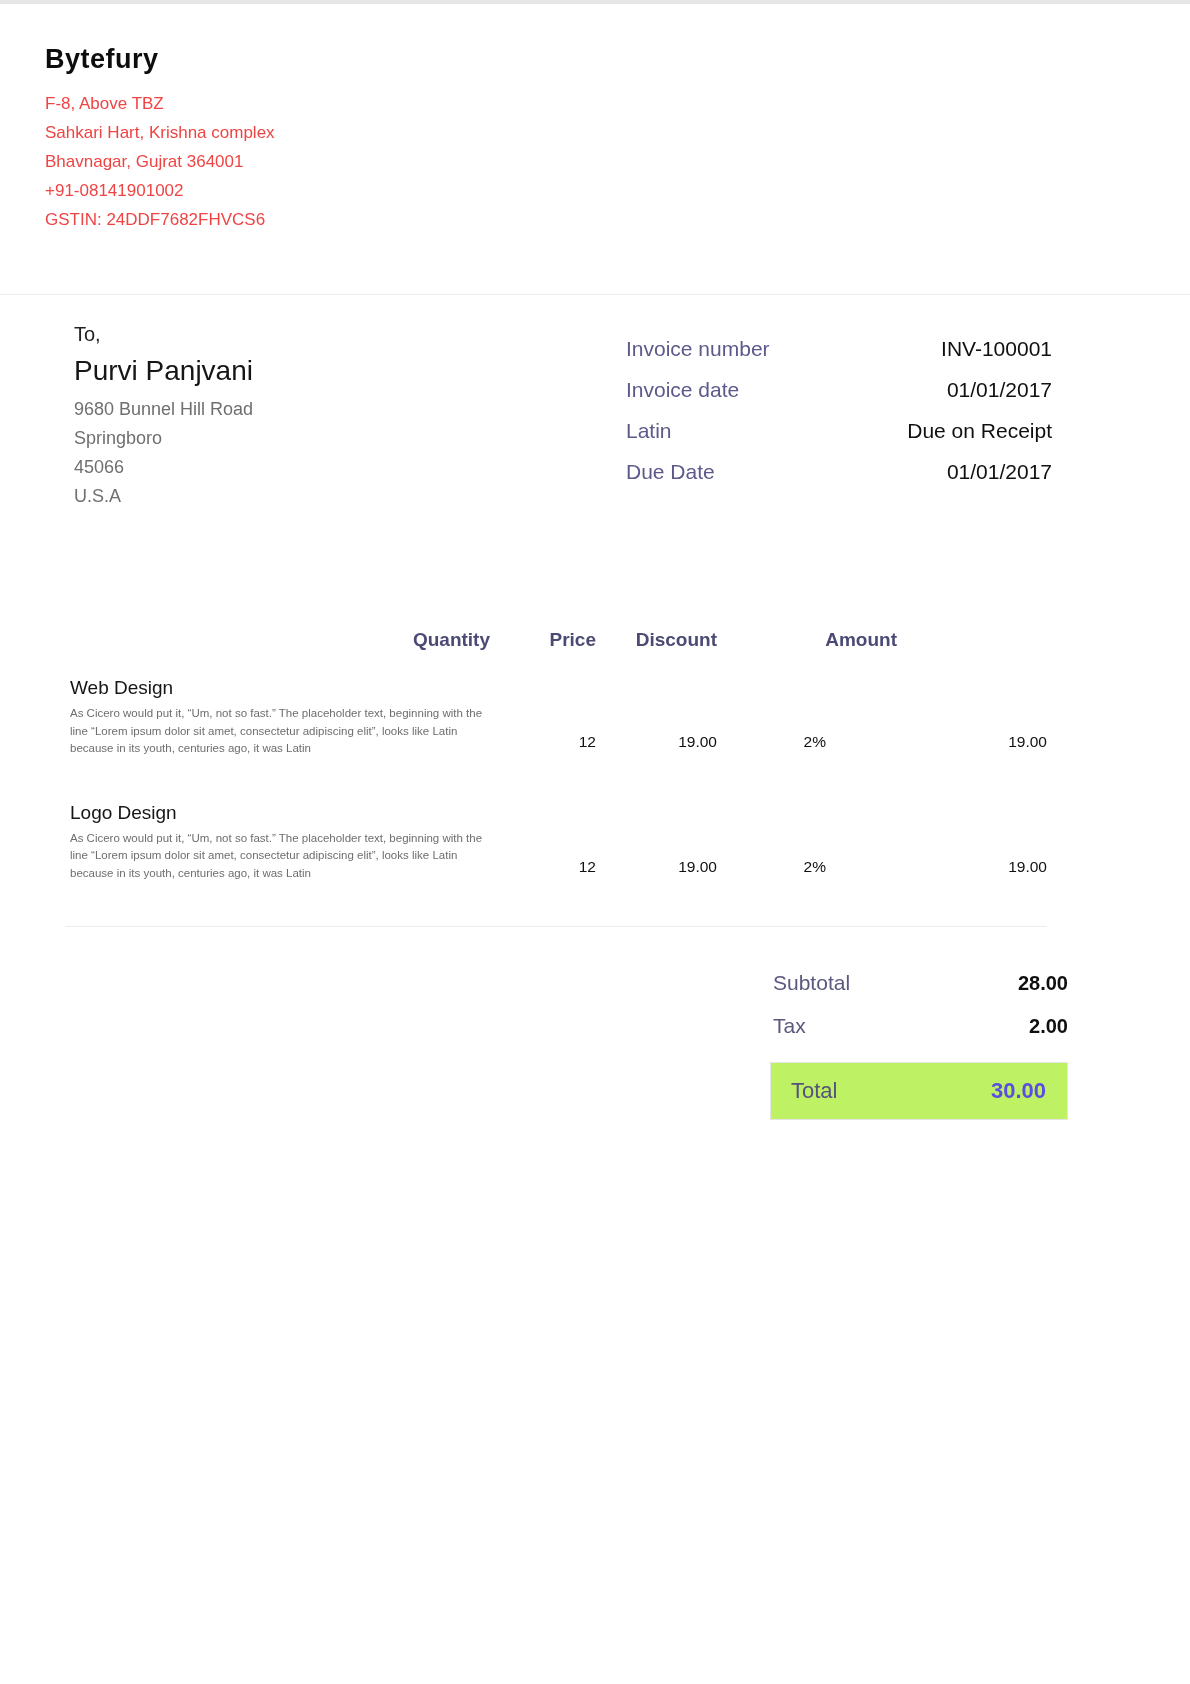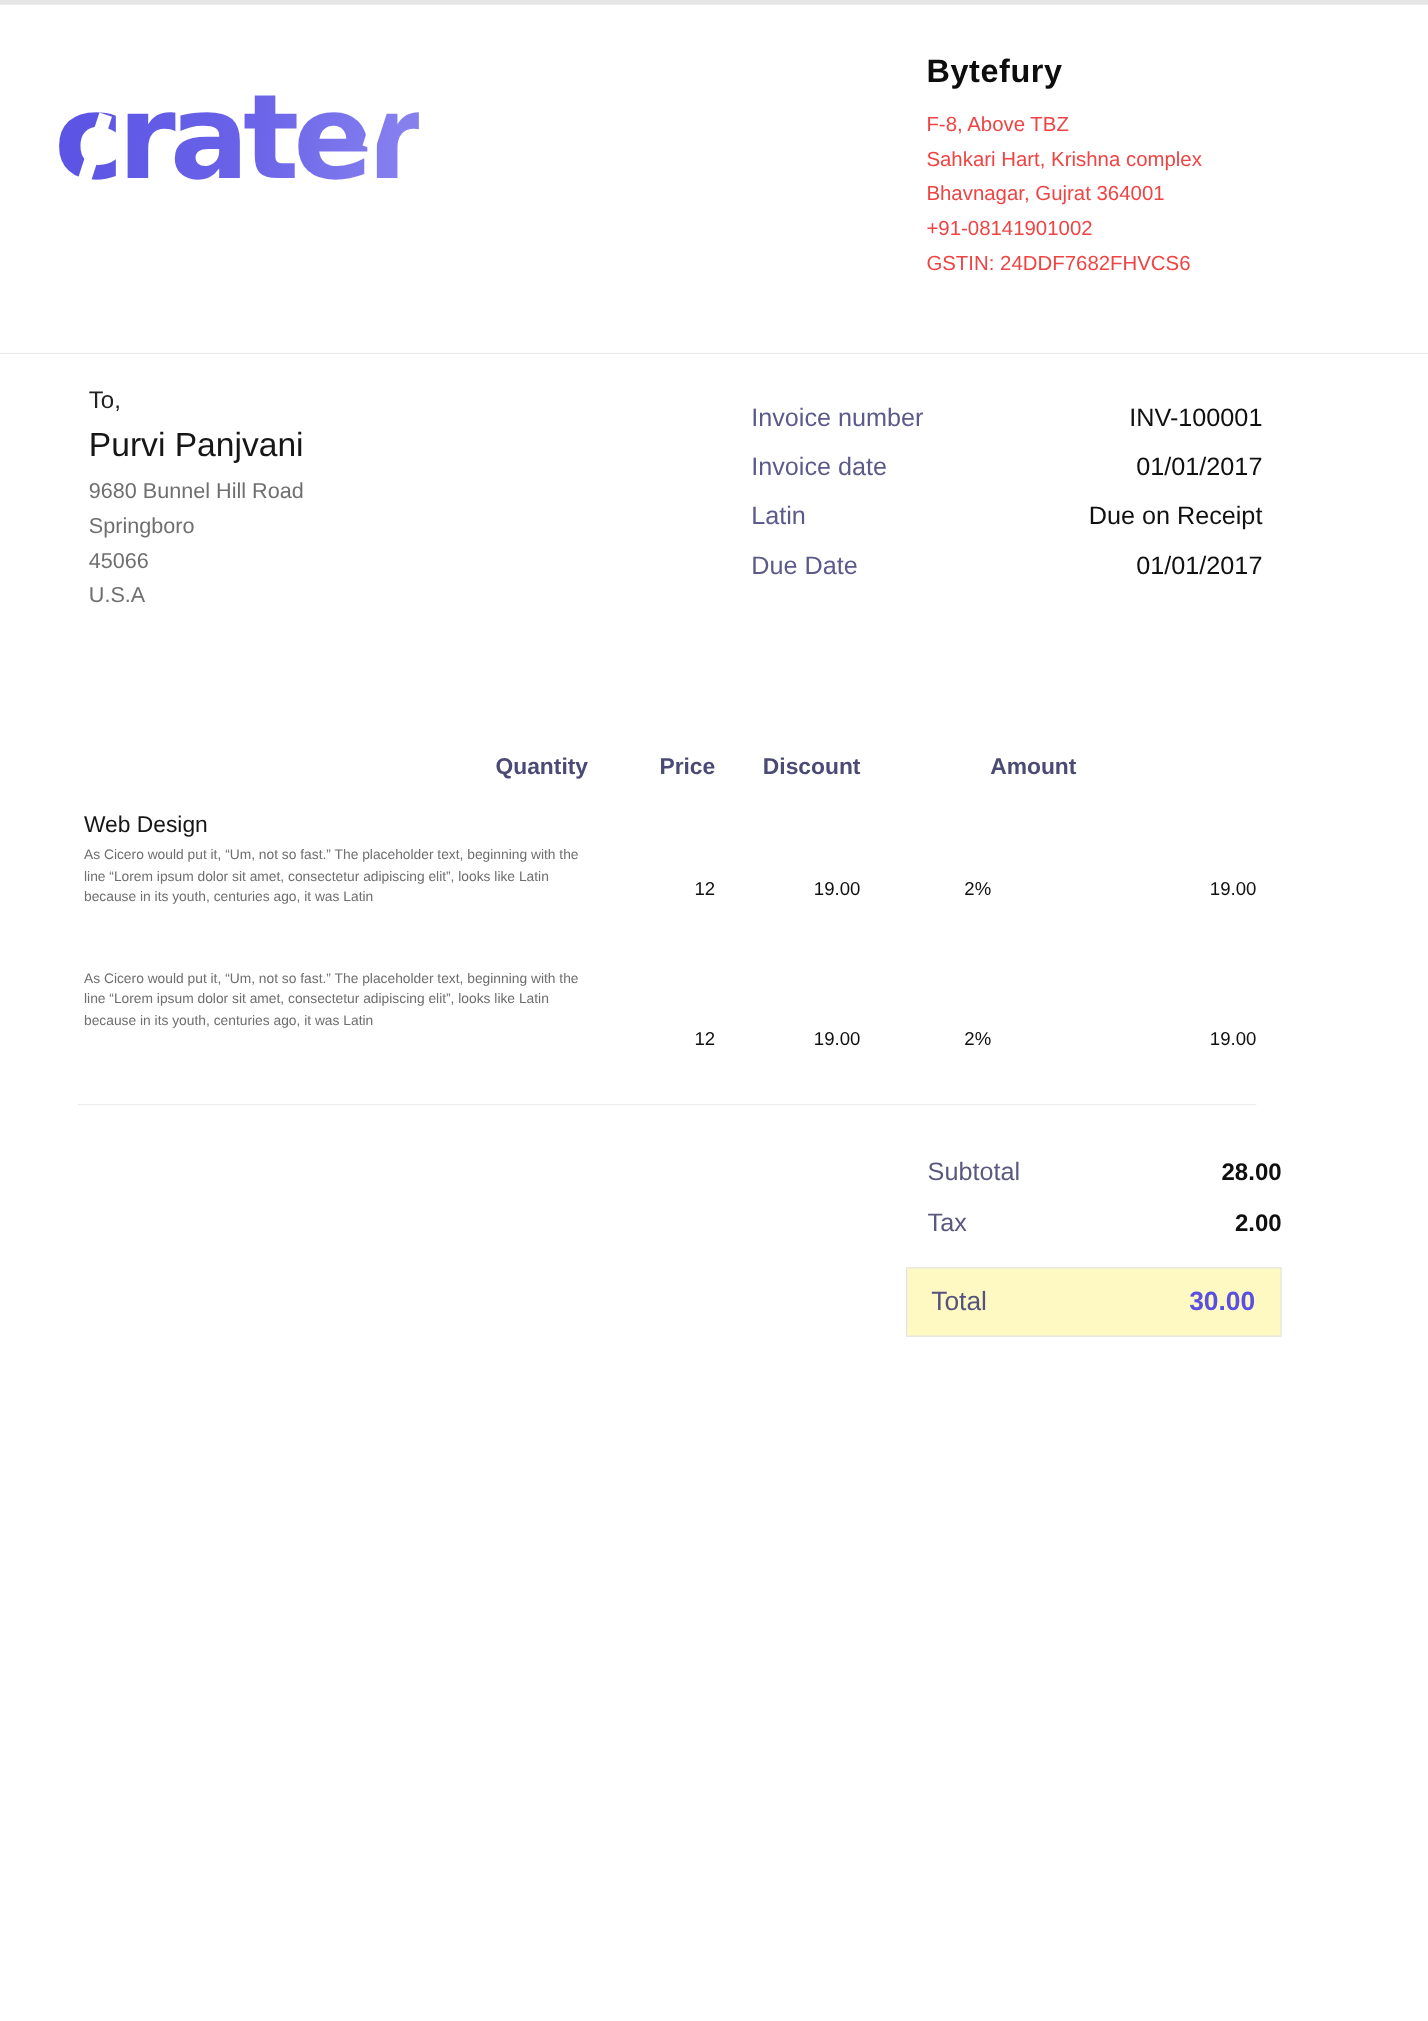--- a/index.html
+++ b/index.html
@@ -135,42 +135,38 @@
     align-items: baseline;
     padding-left: 18px;
     margin-bottom: 19px;
   }
   .t-label { font-size: 21px; color: #5b5880; }
   .t-value { font-size: 20px; font-weight: 700; color: #0f0f0f; }
 
   .total-box {
     margin-top: 24px;
     border: 1px solid #e4e4e4;
-    background: #fef9c3;
+    background: #bef264;
     padding: 15px 21px 15px 20px;
     display: flex;
     justify-content: space-between;
     align-items: baseline;
+    margin-left: 15px;
   }
   .total-label { font-size: 22px; color: #55527e; }
   .total-value { font-size: 22px; font-weight: 700; color: #5a4fe0; }
 </style>
 </head>
 <body>
 
 <div class="page">
 
   <div class="top-strip"></div>
 
   <header class="invoice-header">
-    <div class="logo">
-      <span class="logo-text">crater</span>
-      <span class="logo-cut cut-c"></span>
-      <span class="logo-cut cut-r"></span>
-    </div>
     <div class="company">
       <div class="company-name">Bytefury</div>
       <div class="company-line">F-8, Above TBZ</div>
       <div class="company-line">Sahkari Hart, Krishna complex</div>
       <div class="company-line">Bhavnagar, Gujrat 364001</div>
       <div class="company-line">+91-08141901002</div>
       <div class="company-line">GSTIN: 24DDF7682FHVCS6</div>
     </div>
   </header>
 
@@ -218,20 +214,21 @@
         <div class="item-desc">As Cicero would put it, “Um, not so fast.” The placeholder text, beginning with the line “Lorem ipsum dolor sit amet, consectetur adipiscing elit”, looks like Latin because in its youth, centuries ago, it was Latin</div>
       </div>
       <div class="cell right">12</div>
       <div class="cell right">19.00</div>
       <div class="cell right discount">2%</div>
       <div class="cell right">19.00</div>
     </div>
 
     <div class="tbl-grid item-row">
       <div class="item-main">
+        <div class="item-name">Logo Design</div>
         <div class="item-desc">As Cicero would put it, “Um, not so fast.” The placeholder text, beginning with the line “Lorem ipsum dolor sit amet, consectetur adipiscing elit”, looks like Latin because in its youth, centuries ago, it was Latin</div>
       </div>
       <div class="cell right">12</div>
       <div class="cell right">19.00</div>
       <div class="cell right discount">2%</div>
       <div class="cell right">19.00</div>
     </div>
 
     <hr class="items-divider">
   </section>

